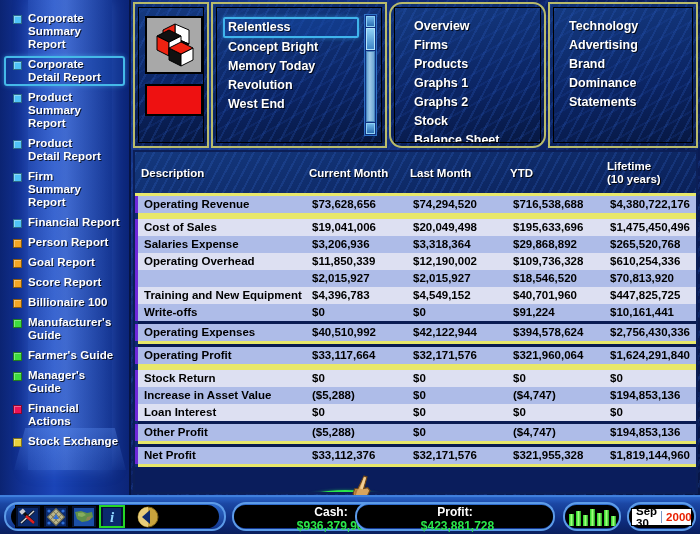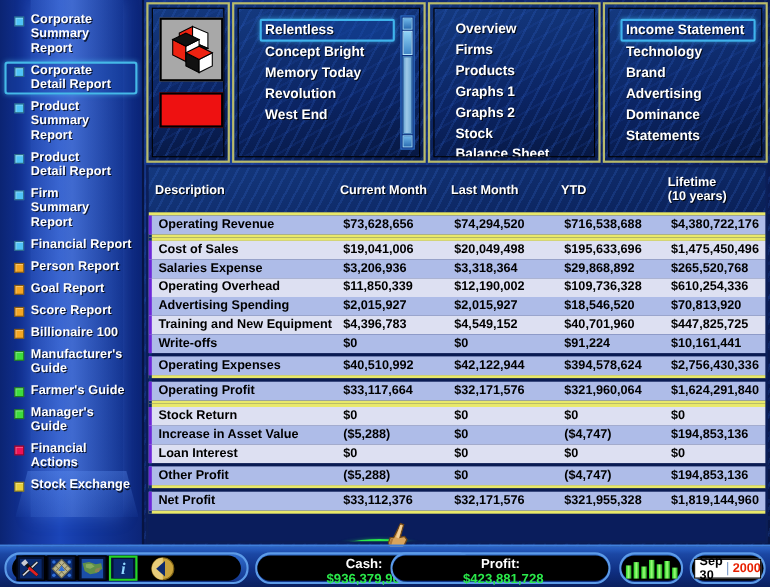--- a/index.html
+++ b/index.html
@@ -91,38 +91,38 @@
   .logo-box {
     position: absolute; left: 6px; top: 8px; width: 58px; height: 58px;
     background: #a8a8a8; border: 2px solid #000;
   }
   .logo-bar {
     position: absolute; left: 6px; top: 76px; width: 58px; height: 32px;
     background: #ee1111; border: 2px solid #000;
   }
 
   #panel-firms { left: 211px; top: 2px; width: 176px; height: 146px; }
-  #panel-nav1  { left: 389px; top: 2px; width: 157px; height: 146px; }
+  #panel-nav1  { left: 389px; top: 2px; width: 157px; height: 146px; border-radius: 13px; }
   #panel-nav2  { left: 548px; top: 2px; width: 150px; height: 146px; }
 
   .optlist { position: absolute; left: 5px; top: 10px; right: 5px; }
   .opt {
     color: #ffffff; font-size: 12.5px; font-weight: bold;
     line-height: 19px; padding: 0 5px;
     text-shadow: 1px 1px 0 rgba(0,0,0,.8);
     white-space: nowrap; cursor: pointer;
   }
   .opt.sel {
     border: 2px solid #3fb4ec;
     border-radius: 2px;
     line-height: 15px; padding: 1px 3px;
     background: rgba(20,70,165,.45);
     box-shadow: 0 0 4px rgba(70,190,250,.5);
   }
-  #panel-firms .optlist { left: 6px; right: 22px; top: 9px; margin-left: 13px; }
+  #panel-firms .optlist { left: 6px; right: 22px; top: 9px; }
   #panel-nav1 .optlist  { left: 14px; top: 9px; }
   #panel-nav2 .optlist  { left: 10px; top: 9px; }
 
   
   .scrollbar {
     position: absolute; right: 4px; top: 6px; width: 13px; bottom: 6px;
     background: #0f2f7e; border: 1px solid #2f73c8;
   }
   .scrollbar .sbtn {
     position: absolute; left: 1px; right: 1px; height: 11px;
@@ -381,24 +381,23 @@
           <div class="opt">Graphs 2</div>
           <div class="opt">Stock</div>
           <div class="opt">Balance Sheet</div>
         </div>
     </div>
   </div>
 
   <div class="panel" id="panel-nav2">
     <div class="inner">
       <div class="optlist" id="nav2-list">
-          <div class="opt sel">Income Statement</div>
           <div class="opt">Technology</div>
+          <div class="opt">Advertising</div>
           <div class="opt">Brand</div>
-          <div class="opt">Advertising</div>
           <div class="opt">Dominance</div>
           <div class="opt">Statements</div>
         </div>
     </div>
   </div>
 
   <div id="table-wrap">
     <div id="thead">
       <div class="hrow">
         <span class="hcell h-desc">Description</span>
@@ -436,21 +435,20 @@
           <span class="c c-lt">$265,520,768</span>
         </div>
         <div class="trow bg-a">
           <span class="c c-desc">Operating Overhead</span>
           <span class="c c-cm">$11,850,339</span>
           <span class="c c-lm">$12,190,002</span>
           <span class="c c-ytd">$109,736,328</span>
           <span class="c c-lt">$610,254,336</span>
         </div>
         <div class="trow bg-b">
-          <span class="c c-desc">Advertising Spending</span>
           <span class="c c-cm">$2,015,927</span>
           <span class="c c-lm">$2,015,927</span>
           <span class="c c-ytd">$18,546,520</span>
           <span class="c c-lt">$70,813,920</span>
         </div>
         <div class="trow bg-a">
           <span class="c c-desc">Training and New Equipment</span>
           <span class="c c-cm">$4,396,783</span>
           <span class="c c-lm">$4,549,152</span>
           <span class="c c-ytd">$40,701,960</span>

